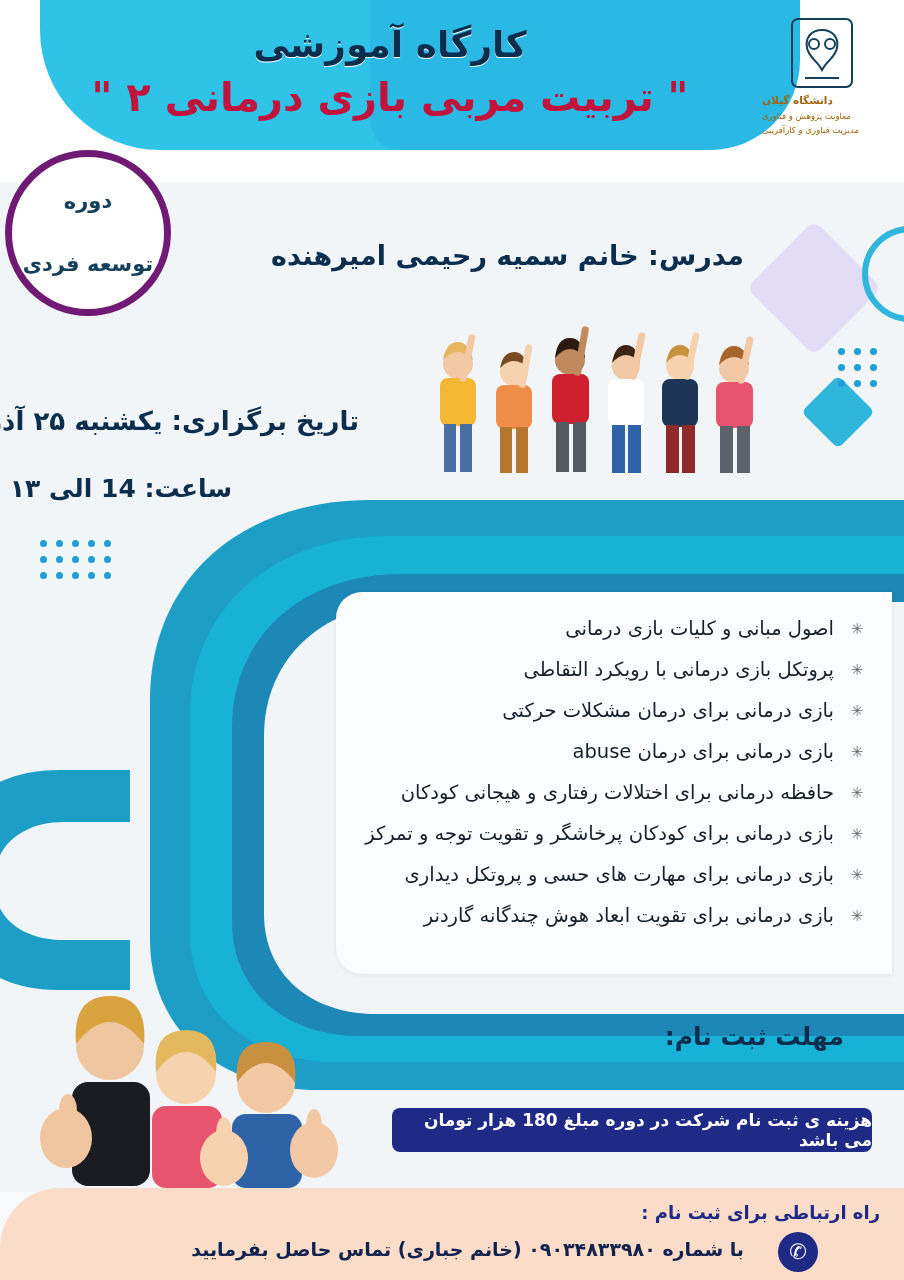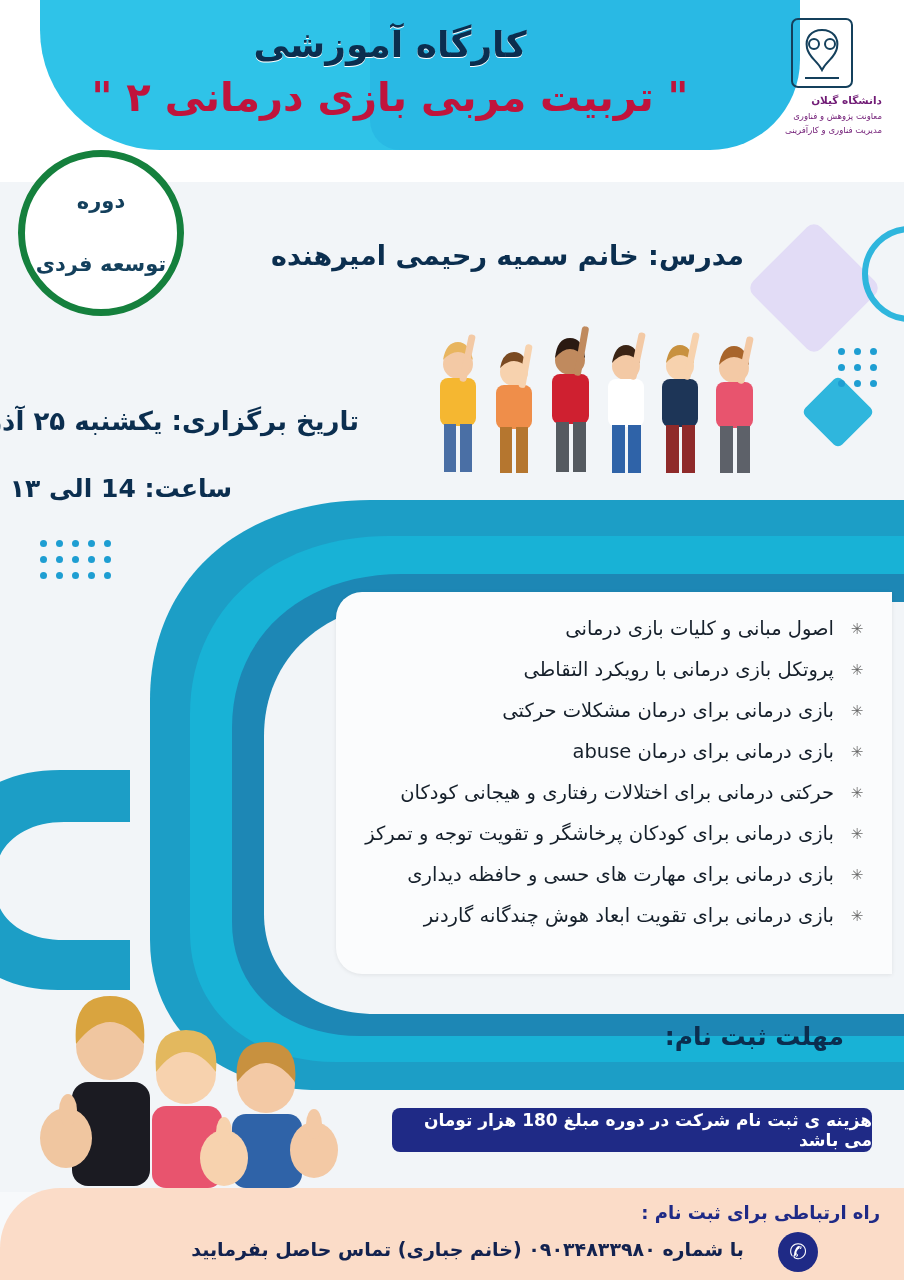--- a/index.html
+++ b/index.html
@@ -31,23 +31,23 @@
   .bg-blue-blob2{
     position:absolute;top:-10px;left:370px;width:430px;height:160px;
     background:#29b9e4;
     border-radius:0 0 90px 30px;
   }
   .bg-light-panel{
     position:absolute;top:182px;left:0;width:904px;height:1010px;
     background:#f2f5f8;
   }
   .circle-badge{
-    position:absolute;top:150px;left:18px;width:152px;height:152px;
+    position:absolute;top:150px;left:5px;width:152px;height:152px;
     border-radius:50%;
-    border:7px solid #15803d;
+    border:7px solid #701a75;
     background:#ffffff;
     display:flex;align-items:center;justify-content:center;
     text-align:center;
   }
   .circle-badge span{
     display:block;
     font-weight:bold;
     font-size:21px;
     color:#14405c;
     line-height:1.5;
@@ -82,21 +82,21 @@
     text-shadow:0 1px 0 #fff;
   }
   .title-2{
     font-size:40px;font-weight:bold;color:#c0143c;
     line-height:1.3;margin:4px 0 0 0;
   }
 
   
   .logo{
     position:absolute;top:18px;right:22px;width:120px;height:150px;
-    text-align:right;color:#701a75;
+    text-align:left;color:#a16207;
   }
   .logo svg{display:block;margin:0 auto;}
   .logo .l1{font-size:10.5px;font-weight:bold;margin-top:4px;line-height:1.6;}
   .logo .l2{font-size:8.5px;line-height:1.7;}
 
   
   .instructor{
     position:absolute;top:240px;right:160px;
     font-size:27px;font-weight:bold;color:#0b2e4f;
     direction:rtl;
@@ -397,29 +397,29 @@
     <div class="topic">
       <span class="star">✳</span>
       <span class="txt">بازی درمانی برای درمان مشکلات حرکتی</span>
     </div>
     <div class="topic">
       <span class="star">✳</span>
       <span class="txt">بازی درمانی برای درمان abuse</span>
     </div>
     <div class="topic">
       <span class="star">✳</span>
-      <span class="txt">حرکتی درمانی برای اختلالات رفتاری و هیجانی کودکان</span>
+      <span class="txt">حافظه درمانی برای اختلالات رفتاری و هیجانی کودکان</span>
     </div>
     <div class="topic">
       <span class="star">✳</span>
       <span class="txt">بازی درمانی برای کودکان پرخاشگر و تقویت توجه و تمرکز</span>
     </div>
     <div class="topic">
       <span class="star">✳</span>
-      <span class="txt">بازی درمانی برای مهارت های حسی و حافظه دیداری</span>
+      <span class="txt">بازی درمانی برای مهارت های حسی و پروتکل دیداری</span>
     </div>
     <div class="topic">
       <span class="star">✳</span>
       <span class="txt">بازی درمانی برای تقویت ابعاد هوش چندگانه گاردنر</span>
     </div>
   </div>
 
   <div class="deadline">
     <span class="lbl">مهلت ثبت نام:</span>
   </div>

